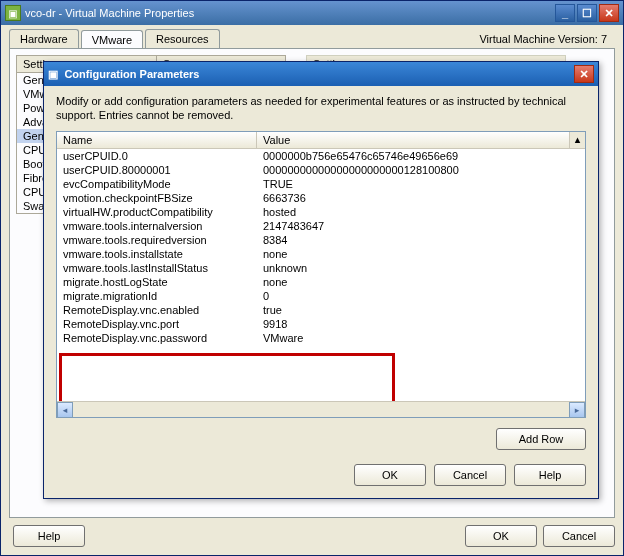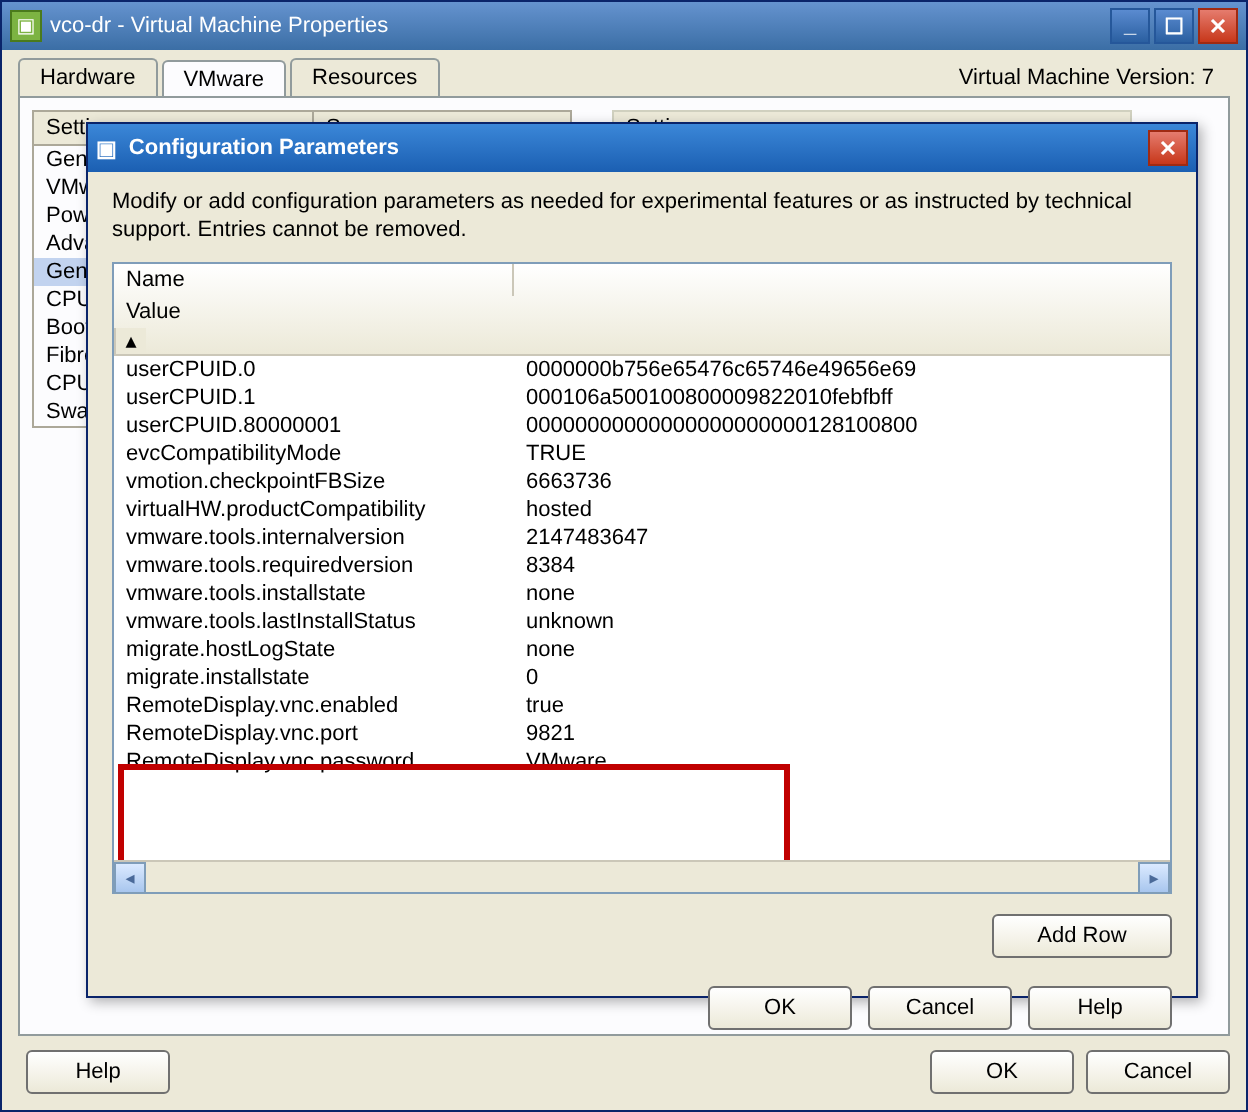--- a/index.html
+++ b/index.html
@@ -31,21 +31,21 @@
   .bottom-left-help { position: absolute; bottom: 8px; left: 12px; }
 
   
   .dialog { position: absolute; left: 42px; top: 60px; width: 556px; height: 438px; background: #ece9d8; border: 1px solid #0a246a; box-shadow: 2px 2px 6px rgba(0,0,0,0.3); }
   .dlg-title { height: 24px; background: linear-gradient(to bottom,#3b87d8,#1b5fb2); display: flex; align-items: center; padding: 0 4px; color:#fff; font-weight:bold; }
   .dlg-title .app-icon { margin-right: 6px; }
   .dlg-close { width: 20px; height: 18px; background: linear-gradient(to bottom,#e57c6e,#c7371a); border:1px solid #a02a12; color:#fff; display:flex;align-items:center;justify-content:center; font-weight:bold; margin-left:auto; }
   .dlg-body { padding: 8px 12px; }
   .dlg-desc { margin-bottom: 8px; line-height: 1.3; }
   .grid-wrap { border: 1px solid #7f9db9; background: #fff; width: 530px; position: relative; }
-  .grid-head { display: flex; background: linear-gradient(to bottom,#fff,#ece9d8); border-bottom: 1px solid #cbc7b8; flex-direction: column; }
+  .grid-head { display: flex; background: linear-gradient(to bottom,#fff,#ece9d8); border-bottom: 1px solid #cbc7b8; }
   .gh-name { width: 200px; padding: 2px 6px; border-right: 1px solid #cbc7b8; }
   .gh-value { flex:1; padding: 2px 6px; }
   .gh-scroll { width: 16px; background: #ece9d8; border-left: 1px solid #cbc7b8; display:flex; align-items:center; justify-content:center; }
   .grid-rows { height: 252px; overflow: hidden; position: relative; }
   .grow { display: flex; font-size: 11px; }
   .grow .c1 { width: 200px; padding: 1px 6px; }
   .grow .c2 { flex:1; padding: 1px 6px; }
   .highlight-box { position: absolute; border: 3px solid #c00000; pointer-events: none; }
   .hscroll { height: 16px; background: #ece9d8; border-top: 1px solid #cbc7b8; display:flex; }
   .hbtn { width: 16px; height: 16px; background: linear-gradient(to bottom,#dbeaff,#a8c6ee); border: 1px solid #7f9db9; display:flex;align-items:center;justify-content:center; font-size:9px; color:#4a6a99; }
@@ -126,24 +126,20 @@
               <span>▴</span>
             </div>
         </div>
         <div class="grid-rows" id="grid-rows">
 
           <div class="grow">
               <div class="c1">userCPUID.0</div>
               <div class="c2">0000000b756e65476c65746e49656e69</div>
             </div>
             <div class="grow">
-              <div class="c1">userCPUID.1</div>
-              <div class="c2">000106a500100800009822010febfbff</div>
-            </div>
-            <div class="grow">
               <div class="c1">userCPUID.80000001</div>
               <div class="c2">00000000000000000000000128100800</div>
             </div>
             <div class="grow">
               <div class="c1">evcCompatibilityMode</div>
               <div class="c2">TRUE</div>
             </div>
             <div class="grow">
               <div class="c1">vmotion.checkpointFBSize</div>
               <div class="c2">6663736</div>
@@ -166,30 +162,30 @@
             </div>
             <div class="grow">
               <div class="c1">vmware.tools.lastInstallStatus</div>
               <div class="c2">unknown</div>
             </div>
             <div class="grow">
               <div class="c1">migrate.hostLogState</div>
               <div class="c2">none</div>
             </div>
             <div class="grow">
-              <div class="c1">migrate.installstate</div>
+              <div class="c1">migrate.migrationId</div>
               <div class="c2">0</div>
             </div>
             <div class="grow">
               <div class="c1">RemoteDisplay.vnc.enabled</div>
               <div class="c2">true</div>
             </div>
             <div class="grow">
               <div class="c1">RemoteDisplay.vnc.port</div>
-              <div class="c2">9821</div>
+              <div class="c2">9918</div>
             </div>
             <div class="grow">
               <div class="c1">RemoteDisplay.vnc.password</div>
               <div class="c2">VMware</div>
             </div>
             <div class="highlight-box" style="left:2px; top:204px; width:336px; height:52px;"></div>
         </div>
         <div class="hscroll">
           <div class="hbtn">◂</div>
           <div class="hspace"></div>

